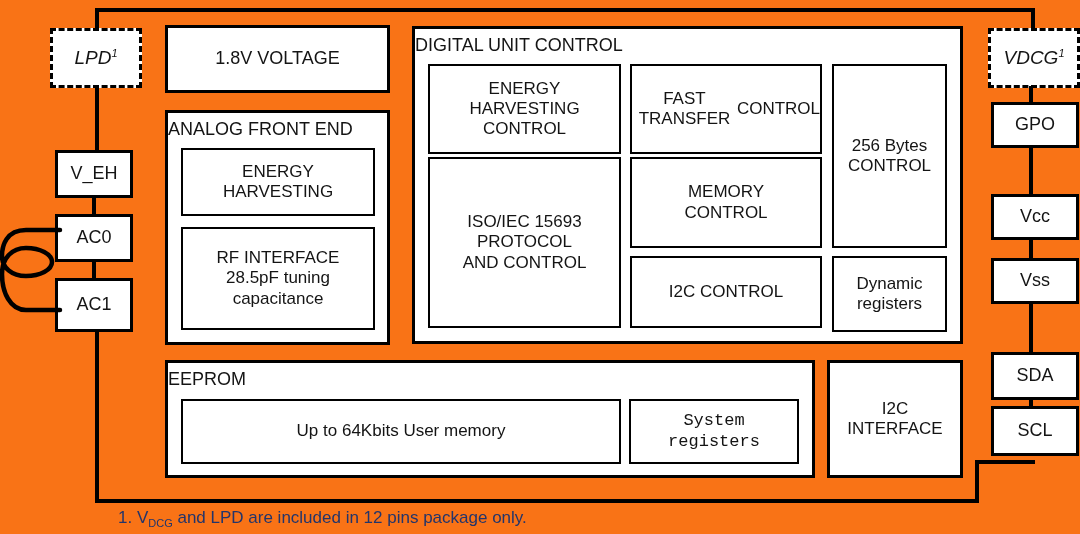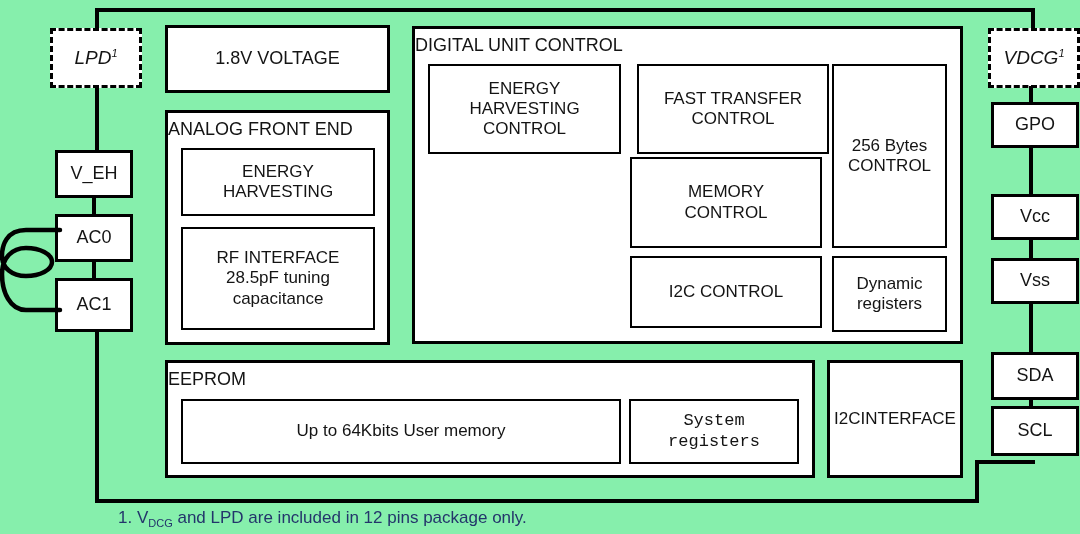--- a/index.html
+++ b/index.html
@@ -9,21 +9,21 @@
     background: #ffffff;
   }
   body {
     font-family: "Liberation Sans", sans-serif;
     color: #1a1a1a;
   }
   #canvas {
     position: relative;
     width: 1080px;
     height: 534px;
-    background: #86efac;
+    background: #f97316;
     overflow: hidden;
   }
 
   
   .box {
     position: absolute;
     box-sizing: border-box;
     border: 3px solid #000000;
     background: #ffffff;
     display: flex;
@@ -189,30 +189,35 @@
   <div class="box titled t18" style="left:412px; top:26px; width:551px; height:318px;">
     <span class="title">DIGITAL UNIT CONTROL</span>
   </div>
 
   <div class="box thin t17" style="left:428px; top:64px; width:193px; height:90px; flex-direction:column;">
     <span>ENERGY</span>
     <span>HARVESTING</span>
     <span>CONTROL</span>
   </div>
 
-  <div class="box thin t17" style="left:630px; top:64px; width:192px; height:90px; flex-direction:column;margin-left:7px;">
+  <div class="box thin t17" style="left:630px; top:64px; width:192px; height:90px; ">
     <span>FAST TRANSFER</span>
     <span>CONTROL</span>
   </div>
 
   <div class="box thin t17" style="left:832px; top:64px; width:115px; height:184px; flex-direction:column;">
     <span>256 Bytes</span>
     <span>CONTROL</span>
   </div>
 
+  <div class="box thin t17" style="left:428px; top:157px; width:193px; height:171px; flex-direction:column;">
+    <span>ISO/IEC 15693</span>
+    <span>PROTOCOL</span>
+    <span>AND CONTROL</span>
+  </div>
 
   <div class="box thin t17" style="left:630px; top:157px; width:192px; height:91px; flex-direction:column;">
     <span>MEMORY</span>
     <span>CONTROL</span>
   </div>
 
   <div class="box thin t17" style="left:630px; top:256px; width:192px; height:72px;">
     <span>I2C CONTROL</span>
   </div>
 
@@ -225,21 +230,21 @@
     <span class="title">EEPROM</span>
   </div>
   <div class="box thin t17" style="left:181px; top:399px; width:440px; height:65px;">
     <span>Up to 64Kbits User memory</span>
   </div>
   <div class="box thin t17" style="left:629px; top:399px; width:170px; height:65px; flex-direction:column;font-family:Liberation Mono, monospace;">
     <span>System</span>
     <span>registers</span>
   </div>
 
-  <div class="box t17" style="left:827px; top:360px; width:136px; height:118px; flex-direction:row;">
+  <div class="box t17" style="left:827px; top:360px; width:136px; height:118px; flex-direction:column;">
     <span>I2C</span>
     <span>INTERFACE</span>
   </div>
 
   <div class="footnote">
     <span>1.</span>
     <span>V</span><sub>DCG</sub><span> and LPD are included in 12 pins package only.</span>
   </div>
 
 </div>

